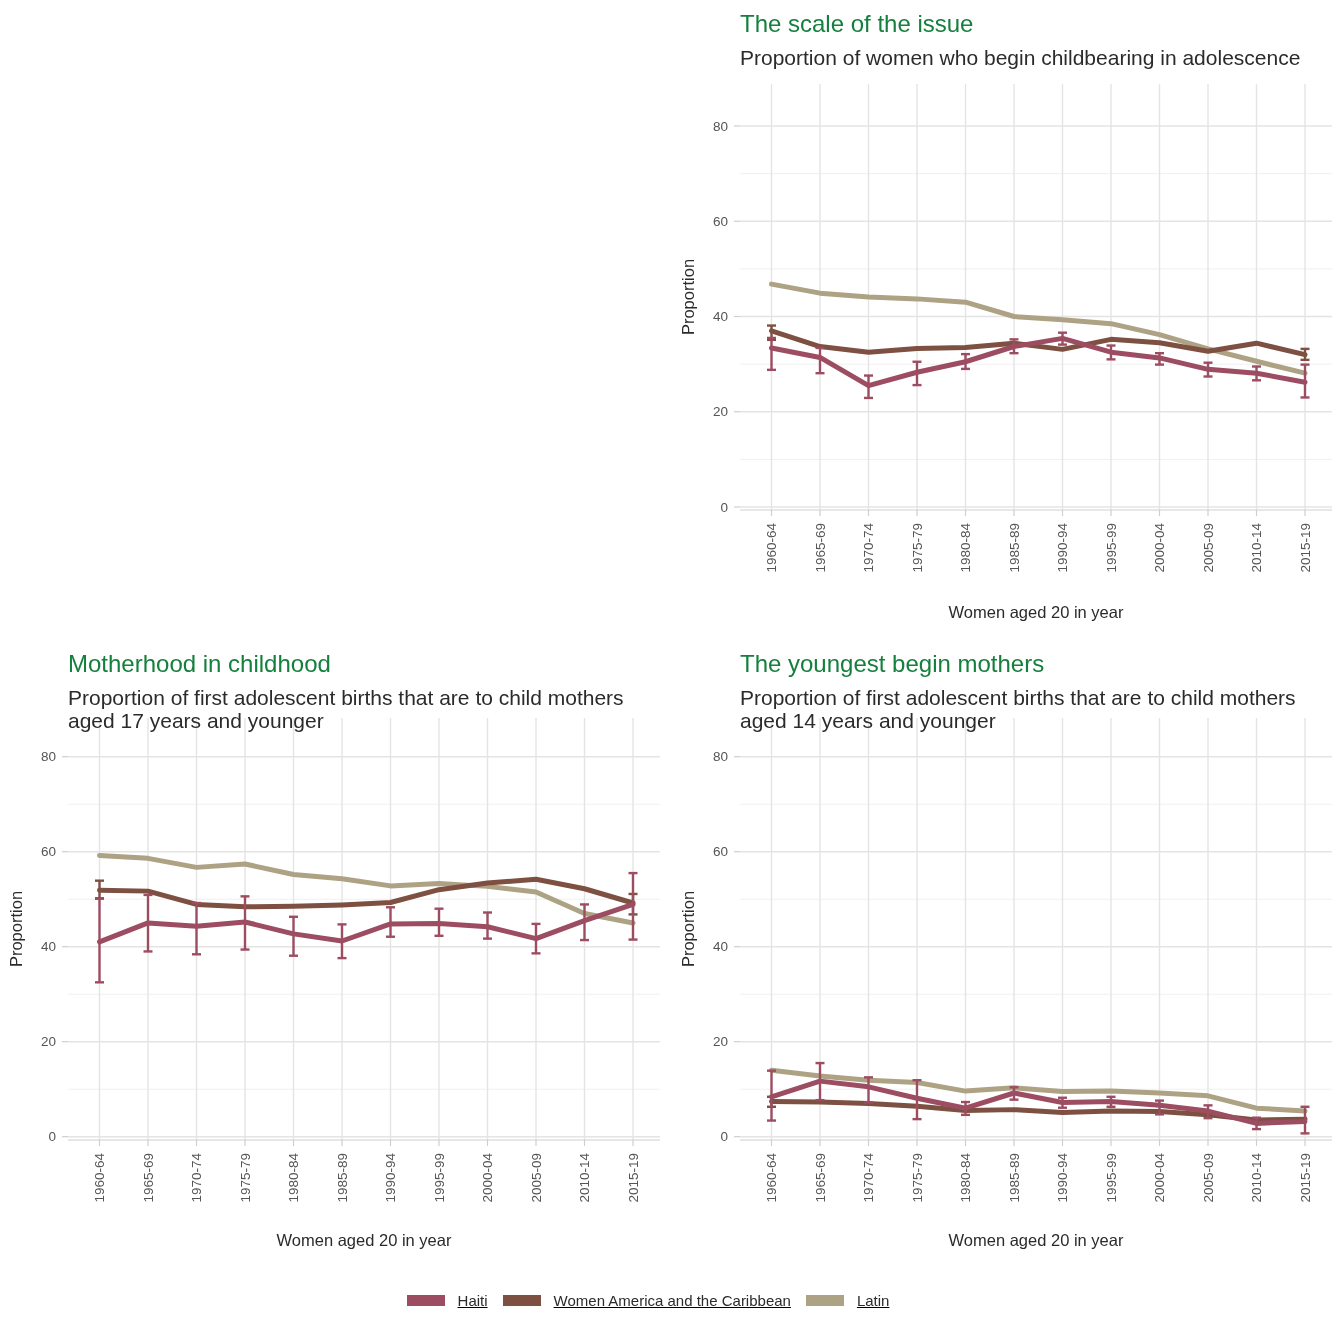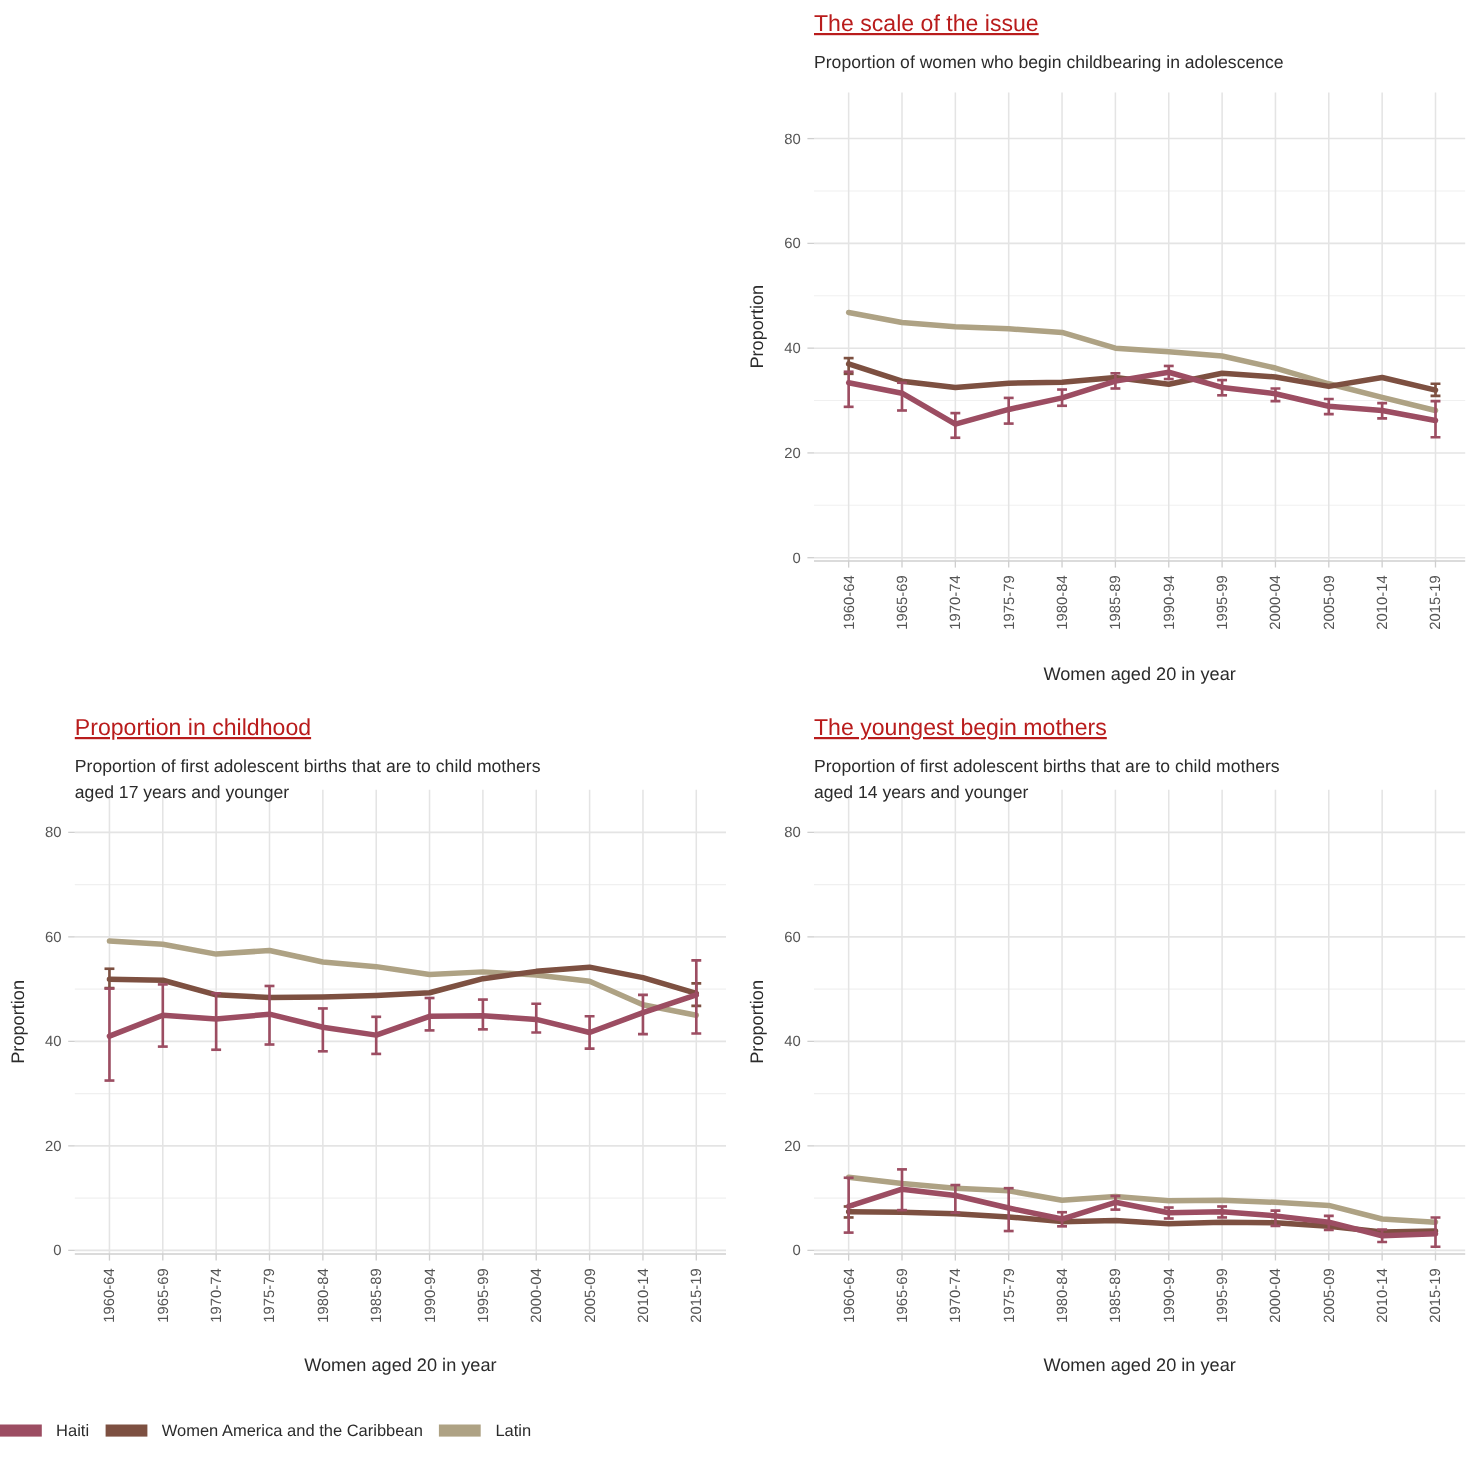--- a/index.html
+++ b/index.html
@@ -1,24 +1,24 @@
 <!DOCTYPE html>
 <html><head>
 <meta charset="utf-8">
 <style>
   html,body{margin:0;padding:0;background:#ffffff;}
   #page{position:relative;width:1344px;height:1344px;background:#fff;overflow:hidden;
         font-family:"Liberation Sans", sans-serif;}
   .chart{position:absolute;width:672px;}
-  .chart-title{position:absolute;left:68px;top:10px;font-size:21px;color:#b91c1c;white-space:nowrap;text-decoration:underline;}
-  .chart-subtitle{position:absolute;left:68px;top:46px;font-size:16px;color:#2b2b2b;
+  .chart-title{position:absolute;left:68px;top:10px;font-size:24px;color:#15803d;white-space:nowrap;}
+  .chart-subtitle{position:absolute;left:68px;top:46px;font-size:21px;color:#2b2b2b;
                   line-height:23px;white-space:pre-line;}
   svg{position:absolute;left:0;top:0;}
   #legend{position:absolute;left:0;top:1292px;width:1296px;display:flex;
-          align-items:center;gap:15px;}
+          justify-content:center;align-items:center;gap:15px;text-decoration:underline;}
   .legend-item{display:flex;align-items:center;gap:13px;}
   .legend-swatch{width:38px;height:11px;display:inline-block;}
   .legend-label{font-size:15px;color:#2b2b2b;}
 </style>
 </head>
 <body>
 
 <div id="page">
 
   <div class="chart" style="left:672px;top:0;height:640px;">
@@ -310,21 +310,21 @@
           <text transform="translate(395,513) rotate(-90)" text-anchor="end" font-size="13.5" fill="#555555">1990-94</text>
           <text transform="translate(443.5,513) rotate(-90)" text-anchor="end" font-size="13.5" fill="#555555">1995-99</text>
           <text transform="translate(492,513) rotate(-90)" text-anchor="end" font-size="13.5" fill="#555555">2000-04</text>
           <text transform="translate(540.5,513) rotate(-90)" text-anchor="end" font-size="13.5" fill="#555555">2005-09</text>
           <text transform="translate(589,513) rotate(-90)" text-anchor="end" font-size="13.5" fill="#555555">2010-14</text>
           <text transform="translate(637.5,513) rotate(-90)" text-anchor="end" font-size="13.5" fill="#555555">2015-19</text>
           <text x="364" y="606" text-anchor="middle" font-size="16.5" fill="#2b2b2b">Women aged 20 in year</text>
           <text transform="translate(22,289) rotate(-90)" text-anchor="middle" font-size="16.5" fill="#2b2b2b">Proportion</text>
         </g>
       </svg>
-    <div class="chart-title">Proportion in childhood</div>
+    <div class="chart-title">Motherhood in childhood</div>
     <div class="chart-subtitle">Proportion of first adolescent births that are to child mothers
 aged 17 years and younger</div>
   </div>
 
   <div class="chart" style="left:672px;top:640px;height:660px;">
     <svg width="672" height="655">
         <g>
           <line x1="68" y1="449.2" x2="660" y2="449.2" stroke="#f0f0f0" stroke-width="1"></line>
           <line x1="68" y1="354.2" x2="660" y2="354.2" stroke="#f0f0f0" stroke-width="1"></line>
           <line x1="68" y1="259.2" x2="660" y2="259.2" stroke="#f0f0f0" stroke-width="1"></line>

